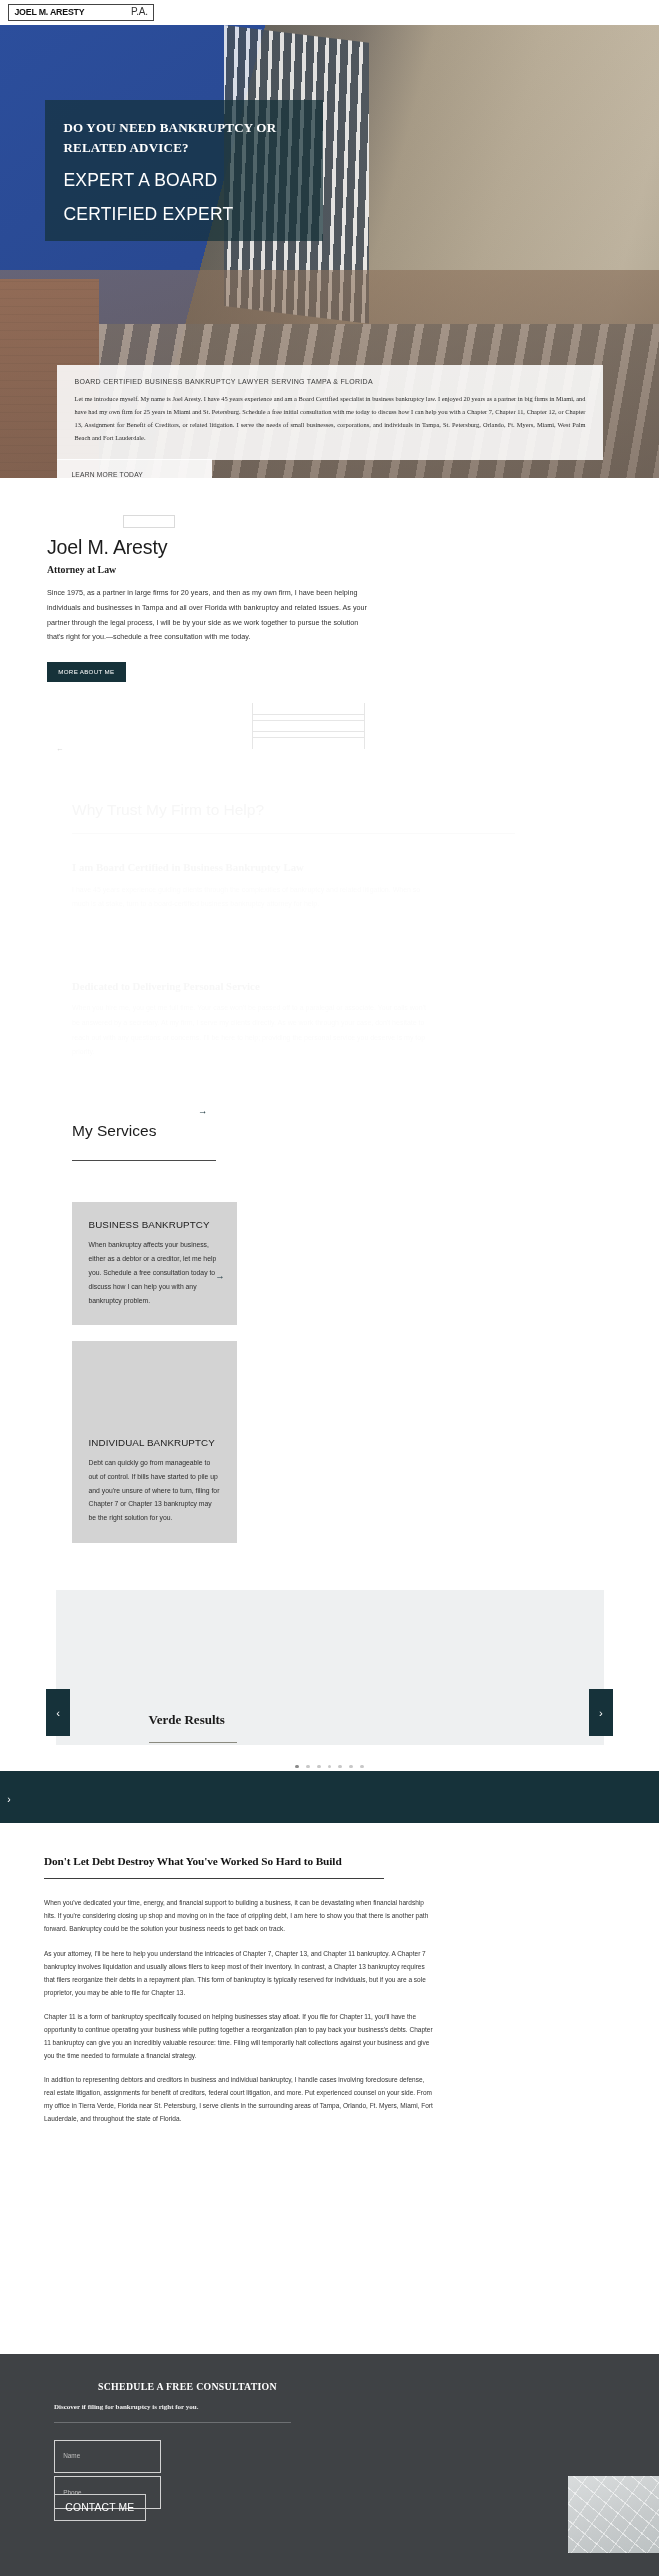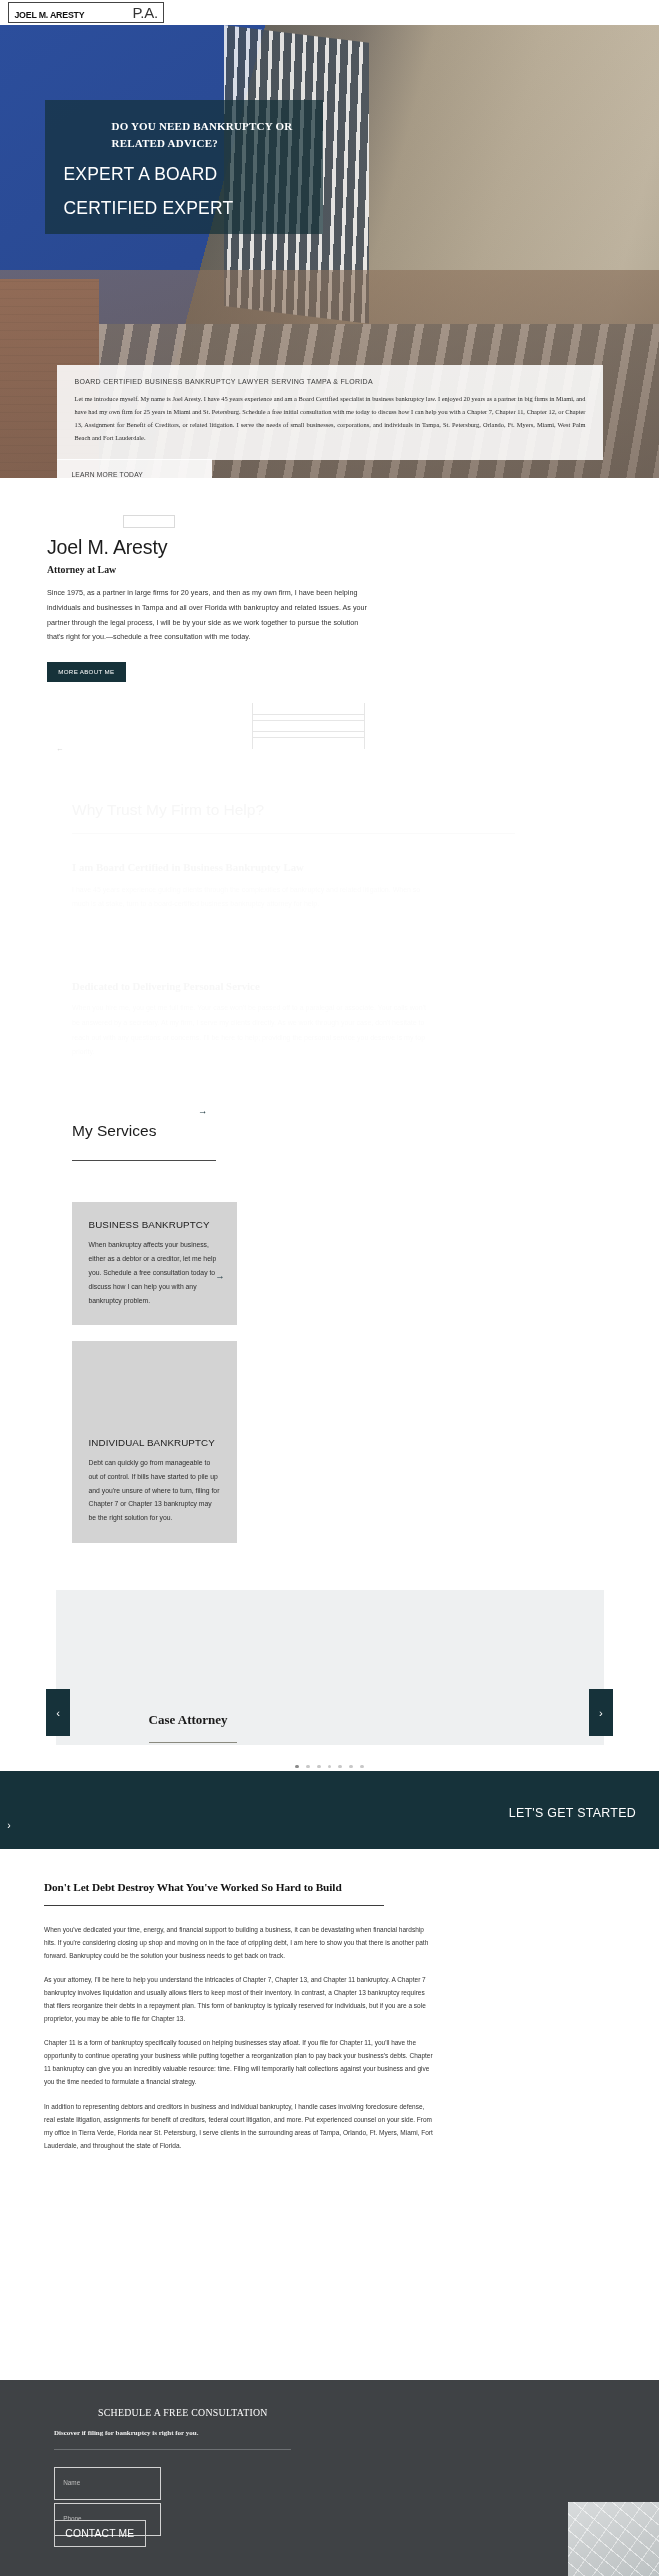--- a/index.html
+++ b/index.html
@@ -15,21 +15,21 @@
   
   .site-header {
     width:659px; height:25px; background:#ffffff;
     display:flex; align-items:center; padding-left:8.2px;
   }
   .logo-box {
     border:0.5px solid #444; padding:2.1px 5.2px 2.6px 5.2px;
     display:inline-block; line-height:1;
   }
   .logo-strong { font-weight:bold; font-size:8.8px; letter-spacing:-0.2px; color:#111; }
-  .logo-light { font-weight:400; font-size:15px; color:#333; letter-spacing:-0.2px;padding-left:44px; }
+  .logo-light { font-weight:400; font-size:10px; color:#333; letter-spacing:-0.2px;padding-left:44px; }
 
   
   .hero {
     position:relative; width:659px; height:453px; overflow:hidden;
     background:#2c4a8c;
   }
   .hero-photo {
     position:absolute; inset:0;
     background:
       linear-gradient(to bottom right, rgba(20,40,80,0.05), rgba(0,0,0,0.18)),
@@ -60,21 +60,21 @@
       rgba(225,228,230,0.9) 0px, rgba(225,228,230,0.9) 8.2px,
       rgba(90,105,115,0.75) 8.2px, rgba(90,105,115,0.75) 26px);
   }
 
   .hero-band {
     position:absolute; left:45px; top:75px; width:278px;
     background:rgba(20,48,56,0.70); padding:17.5px 18.5px 15.5px 18.5px;
   }
   .hero-kicker {
     font-family:"Liberation Serif", serif; font-weight:bold;
-    color:#fff; font-size:11px; line-height:1.55; letter-spacing:0.2px;margin-left:48px;
+    color:#fff; font-size:13px; line-height:1.55; letter-spacing:0.2px;
   }
   .hero-sub {
     margin-top:11.3px; color:#fff; font-size:17.5px; line-height:1.28;
     font-weight:300; letter-spacing:0.2px;
   }
   .hero-green {
     position:absolute; left:45px; top:223px; width:278px;
     background:rgba(141,147,126,0.88); padding:11.3px 15.5px;
   }
   .hero-green-text {
@@ -203,21 +203,21 @@
   .copy-rule { width:340px; height:0.5px; background:#3d3d3d; margin:11.3px 0 17.5px 0; }
   .copy-p { font-size:6.5px; line-height:2.0; color:#333; margin-bottom:11.3px; }
 
   
   .footer-wrap { width:659px; position:relative; background:#ffffff; }
   .footer-dark {
     position:relative; width:659px; background:#3f4245; color:#e8e8e8; padding:27px 0 0 0;
   }
   .footer-left { width:299px; margin-left:54px; }
   .f-h3 {
-    font-family:"Liberation Serif", serif; font-weight:normal; font-size:9.8px;
+    font-family:"Liberation Serif", serif; font-weight:bold; font-size:9.8px;
     color:#fff; letter-spacing:0.3px;padding-left:44px;
   }
   .f-sub {
     font-family:"Liberation Serif", serif; font-weight:bold; font-size:7px;
     color:#f0f0f0; margin-top:11.3px;
   }
   .f-rule { width:237px; height:0.5px; background:#6d7073; margin:11.3px 0 17.5px 0; }
 
   .field { border:0.5px solid #d3d3d3; width:107px; height:33px; padding:10.3px 8.2px; margin-bottom:3.1px; background:transparent; }
   .field input { background:transparent; border:0; outline:0; color:#cfcfcf; font-size:6.4px; font-family:"Liberation Sans", sans-serif; width:100%; }
@@ -322,38 +322,37 @@
     <div class="svc-card second">
       <div class="svc-card-title">INDIVIDUAL BANKRUPTCY</div>
       <div class="svc-card-body">Debt can quickly go from manageable to out of control. If bills have started to pile up and you're unsure of where to turn, filing for Chapter 7 or Chapter 13 bankruptcy may be the right solution for you.</div>
     </div>
   </section>
 
   <section class="carousel-wrap">
     <div class="carousel">
       <div class="car-nav left">‹</div>
       <div class="car-nav right">›</div>
-      <div class="car-title">Case Attorney</div>
+      <div class="car-title">Verde Results</div>
       <div class="car-rule"></div>
       <div class="car-dots" id="carousel-dots">
           <span class="dot active"></span>
           <span class="dot"></span>
           <span class="dot"></span>
           <span class="dot"></span>
           <span class="dot"></span>
           <span class="dot"></span>
           <span class="dot"></span>
         </div>
     </div>
   </section>
 
   <section class="band">
     <span class="band-chev">›</span>
     <div class="band-in">
-      <div class="band-l2">LET'S GET STARTED</div>
     </div>
   </section>
 
   <section class="copy">
     <div class="copy-in">
       <h2 class="copy-h2">Don't Let Debt Destroy What You've Worked So Hard to Build</h2>
       <div class="copy-rule"></div>
       <p class="copy-p">When you've dedicated your time, energy, and financial support to building a business, it can be devastating when financial hardship hits. If you're considering closing up shop and moving on in the face of crippling debt, I am here to show you that there is another path forward. Bankruptcy could be the solution your business needs to get back on track.</p>
       <p class="copy-p">As your attorney, I'll be here to help you understand the intricacies of Chapter 7, Chapter 13, and Chapter 11 bankruptcy. A Chapter 7 bankruptcy involves liquidation and usually allows filers to keep most of their inventory. In contrast, a Chapter 13 bankruptcy requires that filers reorganize their debts in a repayment plan. This form of bankruptcy is typically reserved for individuals, but if you are a sole proprietor, you may be able to file for Chapter 13.</p>
       <p class="copy-p">Chapter 11 is a form of bankruptcy specifically focused on helping businesses stay afloat. If you file for Chapter 11, you'll have the opportunity to continue operating your business while putting together a reorganization plan to pay back your business's debts. Chapter 11 bankruptcy can give you an incredibly valuable resource: time. Filing will temporarily halt collections against your business and give you the time needed to formulate a financial strategy.</p>

